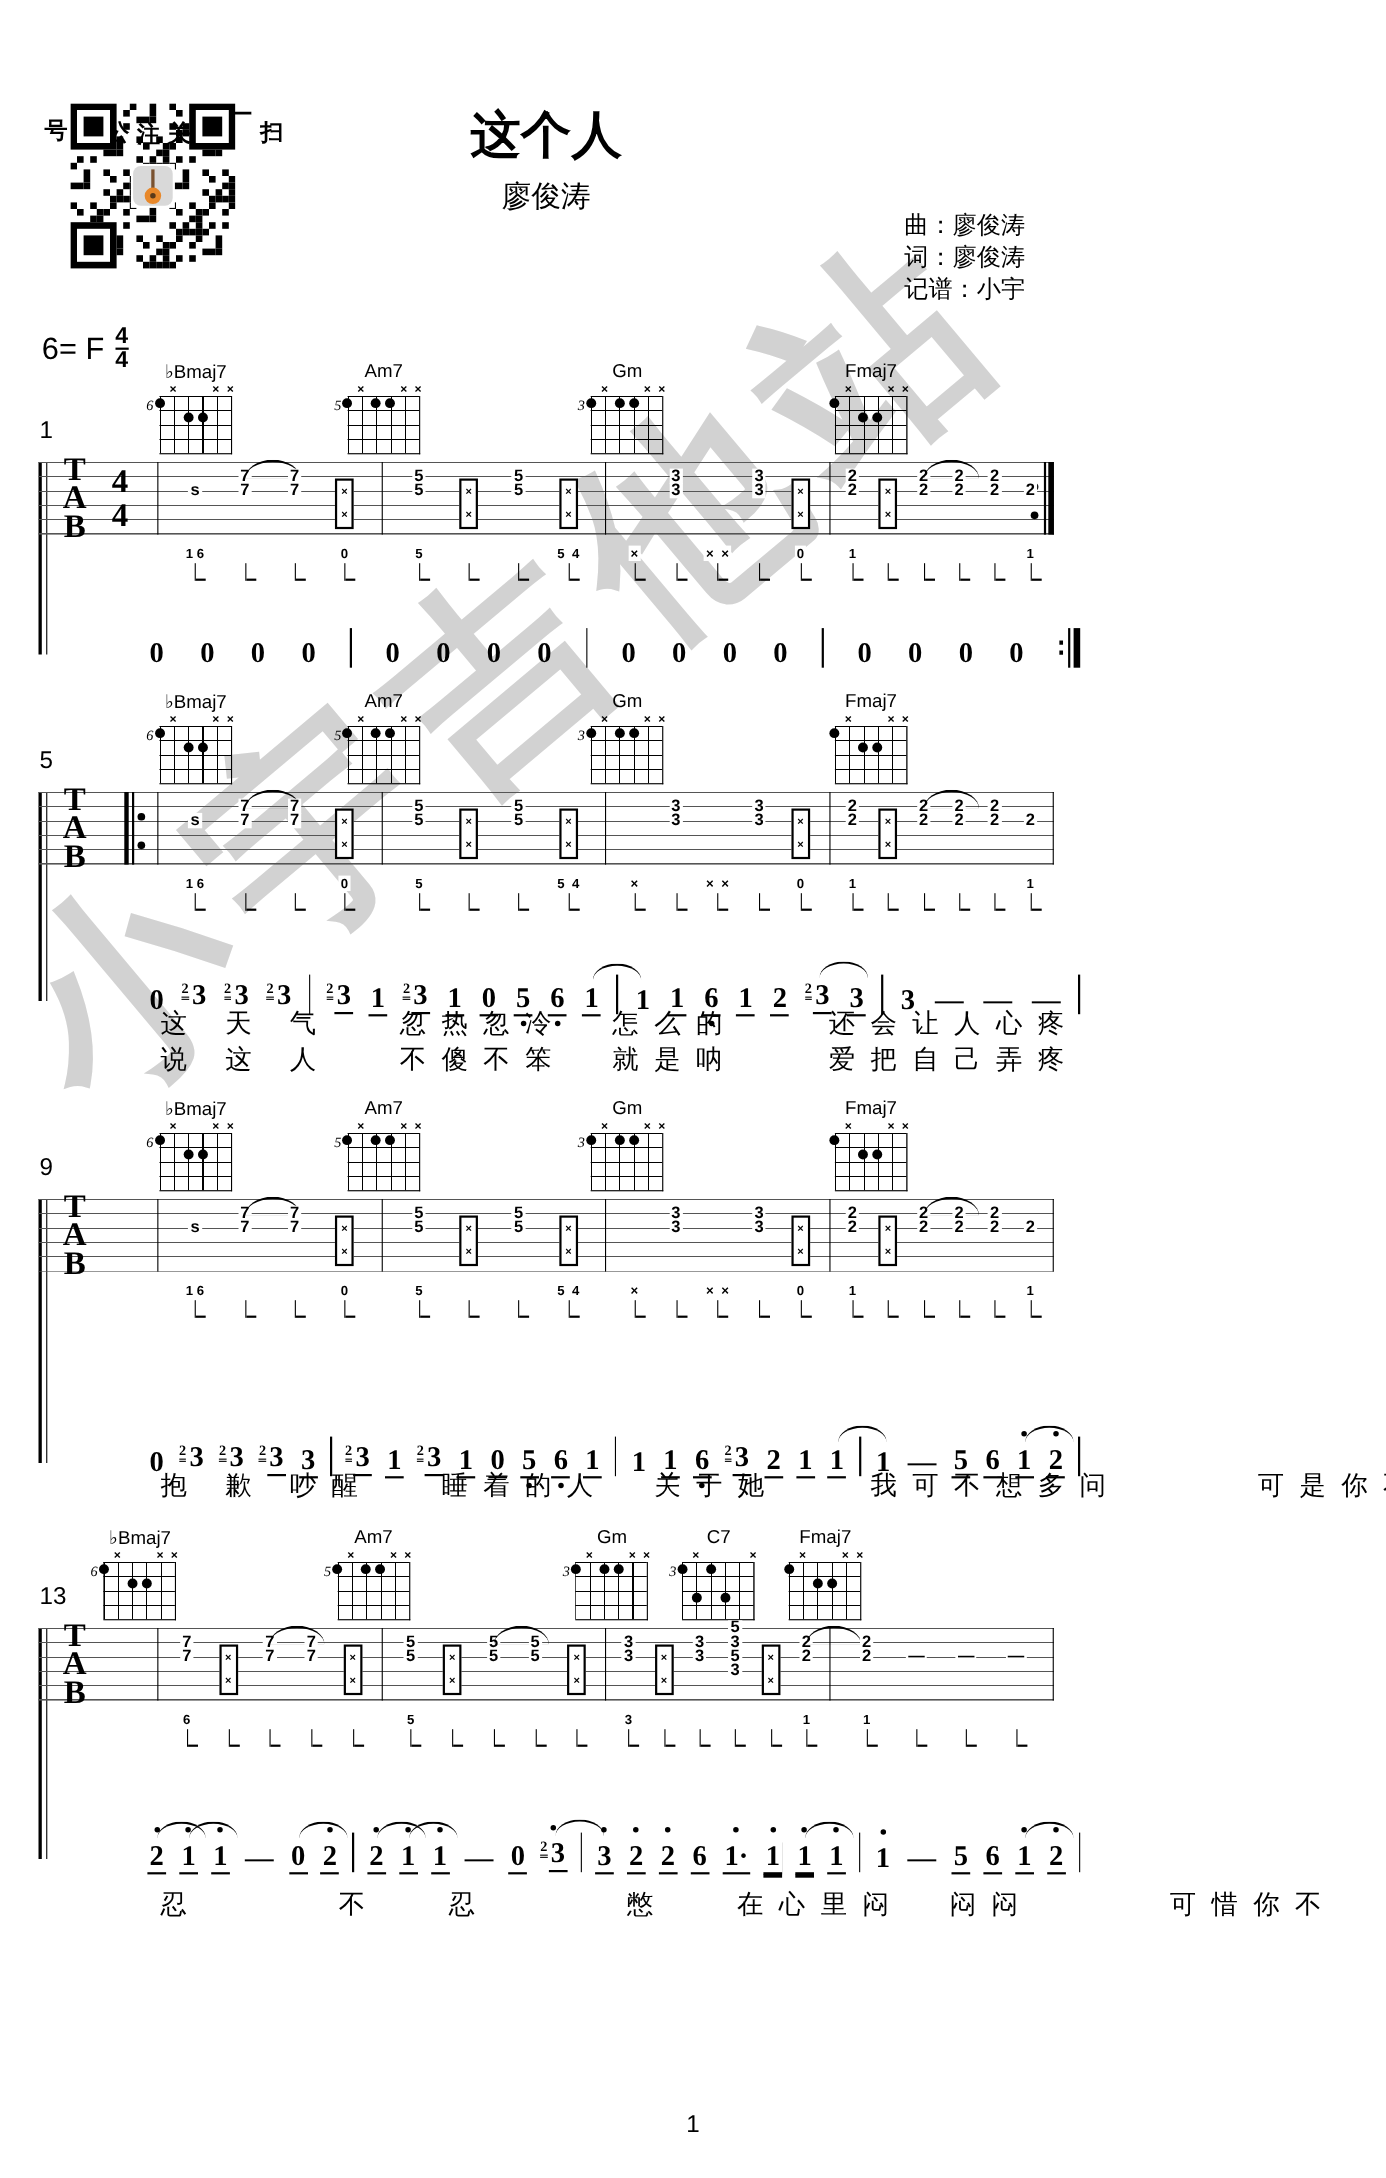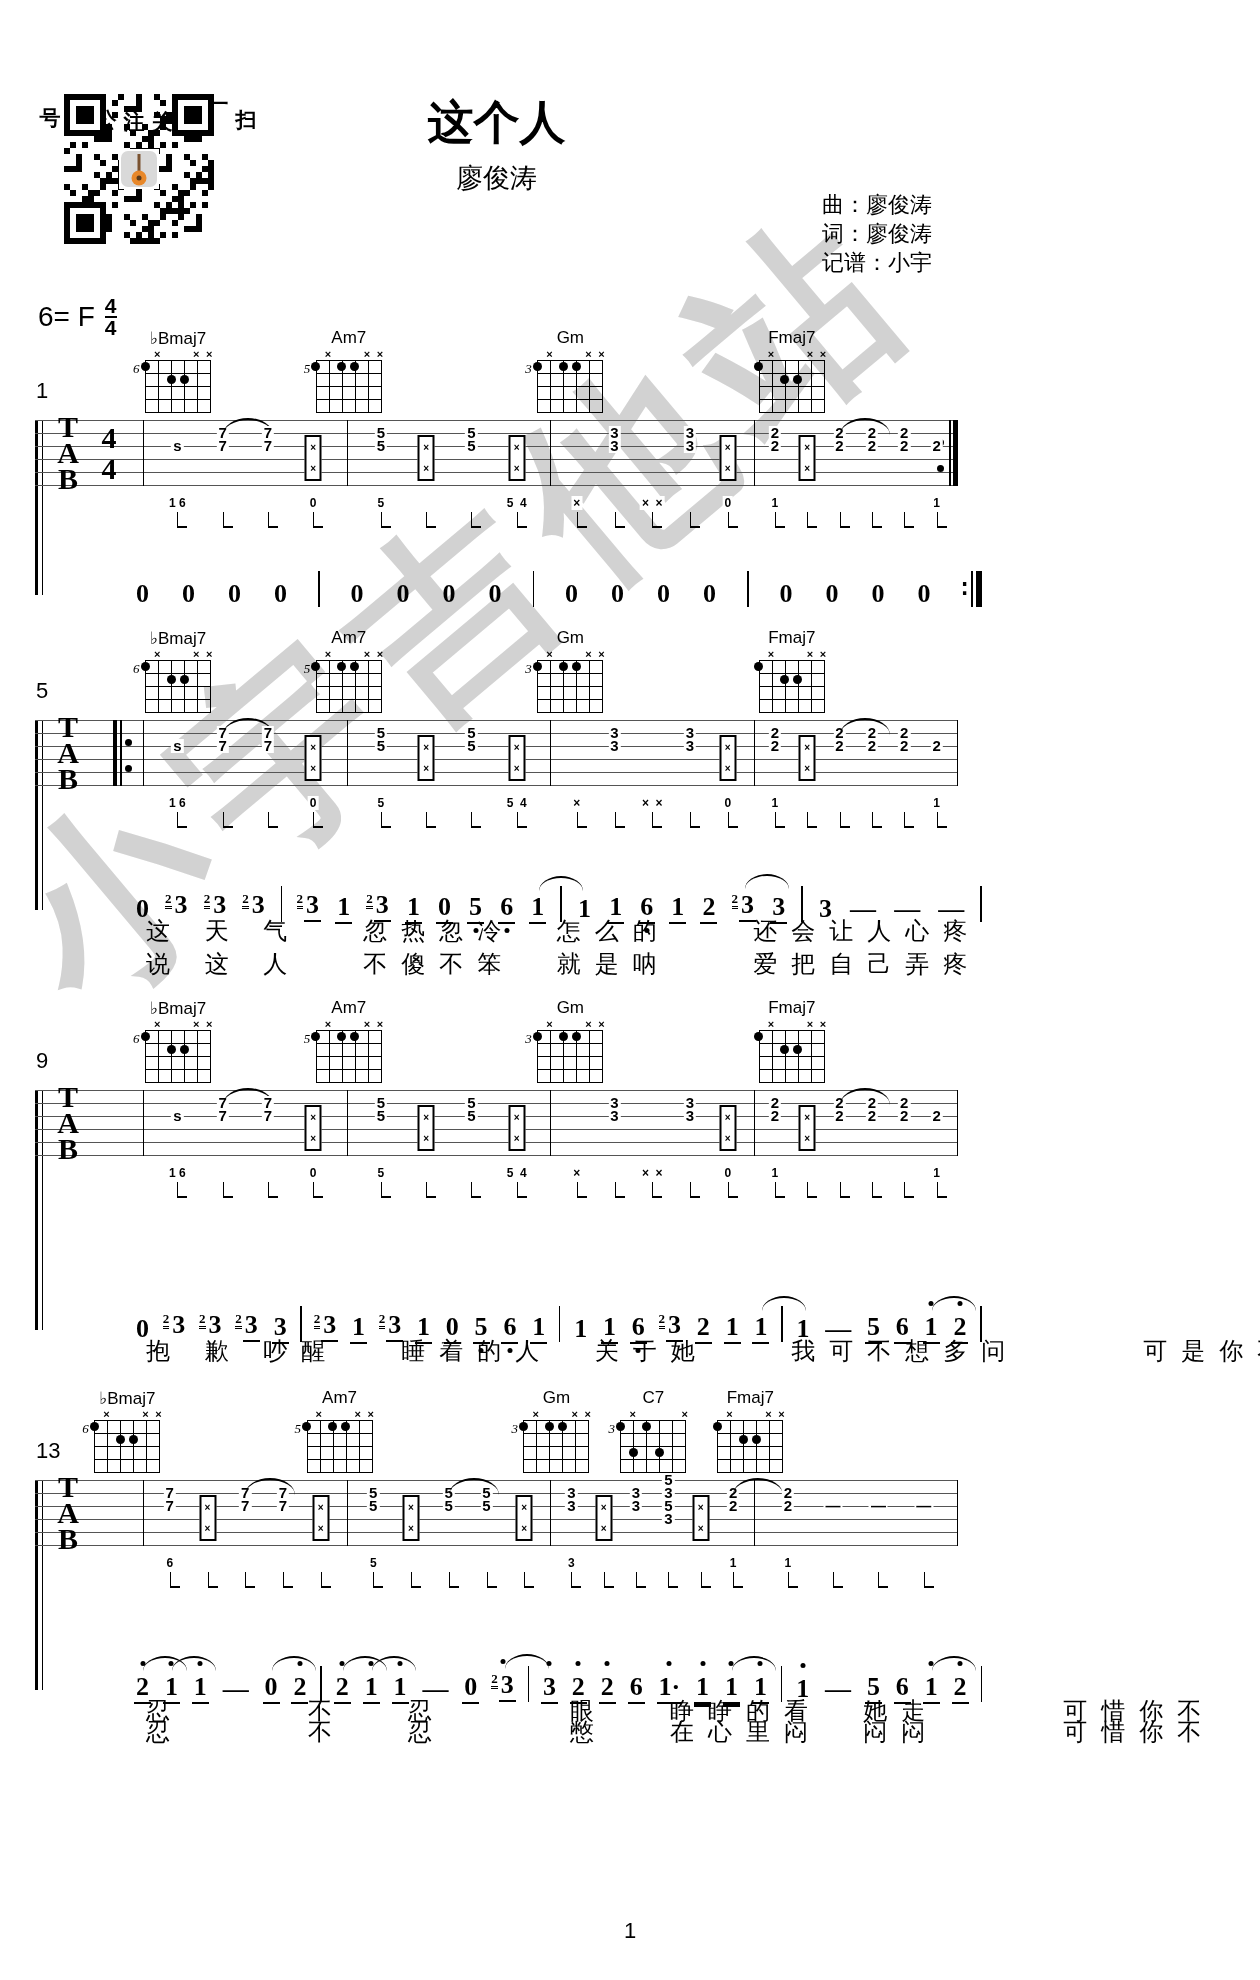--- a/index.html
+++ b/index.html
@@ -1150,20 +1150,19 @@
             <div class="mtok u1"><span class="txt">1</span><span class="da"></span></div>
             <div class="mbar"></div>
             <div class="mtok"><span class="txt">1</span><span class="da"></span></div>
             <div class="mtok"><span class="txt">—</span></div>
             <div class="mtok u1"><span class="txt">5</span></div>
             <div class="mtok u1"><span class="txt">6</span></div>
             <div class="mtok u1"><span class="txt">1</span><span class="da"></span><span class="marc"></span></div>
             <div class="mtok u1"><span class="txt">2</span><span class="da"></span></div>
             <div class="mbar"></div>
           </div>
-          <div class="lyrics" style="top: 299px;">忍      不   忍      眼   睁睁的看  她走      可惜你不</div>
           <div class="lyrics" style="top: 320px;">忍      不   忍      憋   在心里闷  闷闷      可惜你不</div>
         </div>
       </div>
 
     <div class="pageno">1</div>
   </div>
 </div>
 
 </body></html>

